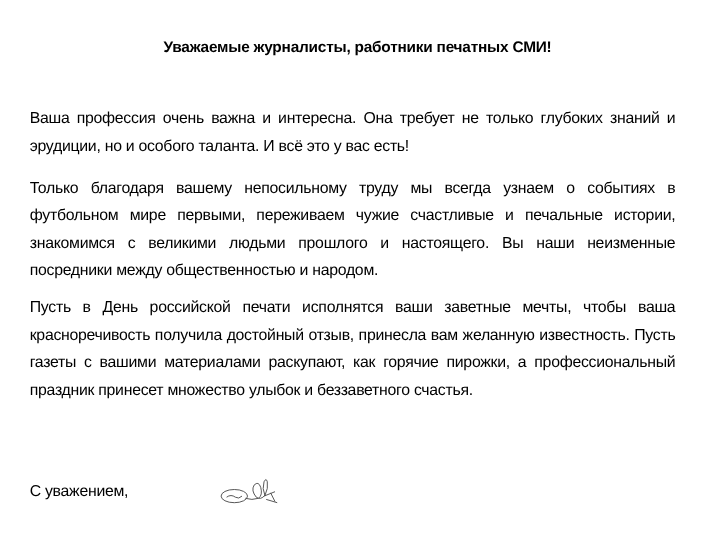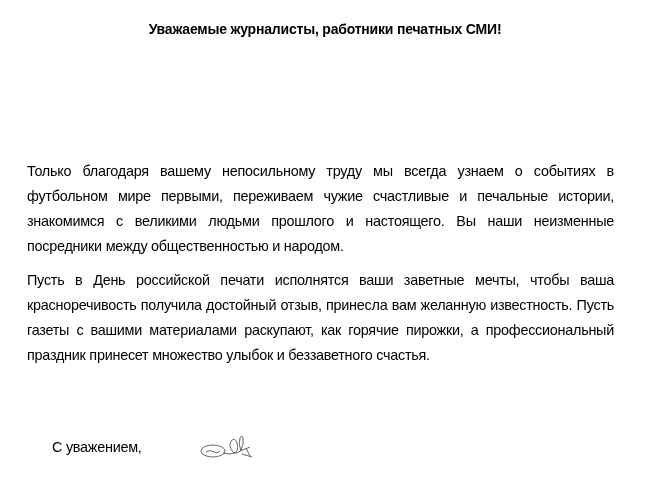--- a/index.html
+++ b/index.html
@@ -3,51 +3,52 @@
 <meta charset="utf-8">
 <style>
   html, body { margin: 0; padding: 0; background: #ffffff; }
   body {
     width: 650px; height: 501px; position: relative; overflow: hidden;
     font-family: "Liberation Sans", "DejaVu Sans", sans-serif;
     color: #000000;
   }
   .page { position: absolute; left: 0; top: 0; width: 650px; height: 501px; }
   .title {
-    position: absolute; left: 0; top: 20px; width: 650px;
+    position: absolute; left: 0; top: 33px; width: 650px;
     text-align: center; font-weight: bold; font-size: 14px; line-height: 18px;
     letter-spacing: -0.2px;
   }
   .para {
     position: absolute; left: 27px; width: 587px;
     font-size: 14.4px; line-height: 25px; text-align: justify;
     letter-spacing: -0.25px; margin: 0;
   }
   .p1 { top: 59px; }
   .p2 { top: 96px; }
   .p3 { top: 159px; }
   .p4 { top: 268px; }
   .closing {
     position: absolute; left: 27px; top: 438px;
-    font-size: 14.4px; line-height: 18px; letter-spacing: -0.25px; margin-left: 25px;
+    font-size: 14.4px; line-height: 18px; letter-spacing: -0.25px;
   }
   .signature {
     position: absolute; left: 196px; top: 430px; width: 70px; height: 34px;
   }
   .signer {
     position: absolute; left: 307px; top: 438px;
     font-size: 14.4px; line-height: 18px; letter-spacing: -0.25px;
   }
 </style>
 </head>
 <body>
 
 <div class="page">
   <div class="title">Уважаемые журналисты, работники печатных СМИ!</div>
 
+  <p class="para p2">Ваша профессия очень важна и интересна. Она требует не только глубоких знаний и эрудиции, но и особого таланта. И всё это у вас есть!</p>
   <p class="para p4">Пусть в День российской печати исполнятся ваши заветные мечты, чтобы ваша красноречивость получила достойный отзыв, принесла вам желанную известность. Пусть газеты с вашими материалами раскупают, как горячие пирожки, а профессиональный праздник принесет множество улыбок и беззаветного счастья.</p>
   <p class="para p3">Только благодаря вашему непосильному труду мы всегда узнаем о событиях в футбольном мире первыми, переживаем чужие счастливые и печальные истории, знакомимся с великими людьми прошлого и настоящего. Вы наши неизменные посредники между общественностью и народом.</p>
 
   <div class="closing">С уважением,</div>
 
   <div class="signature">
     <svg width="70" height="34" viewBox="0 0 70 34" fill="none" stroke="#555" stroke-width="0.9">
       <ellipse cx="17" cy="21" rx="12" ry="6"></ellipse>
       <path d="M10 22 q4 -3 8 0 q3 2 6 -1"></path>
       <path d="M27 23 q6 2 12 0 q4 -3 2 -10 q-2 -6 -6 -2 q-3 5 2 11 q4 3 8 -2 q3 -6 2 -12 q-1 -4 -3 0 q-2 6 1 13"></path>

